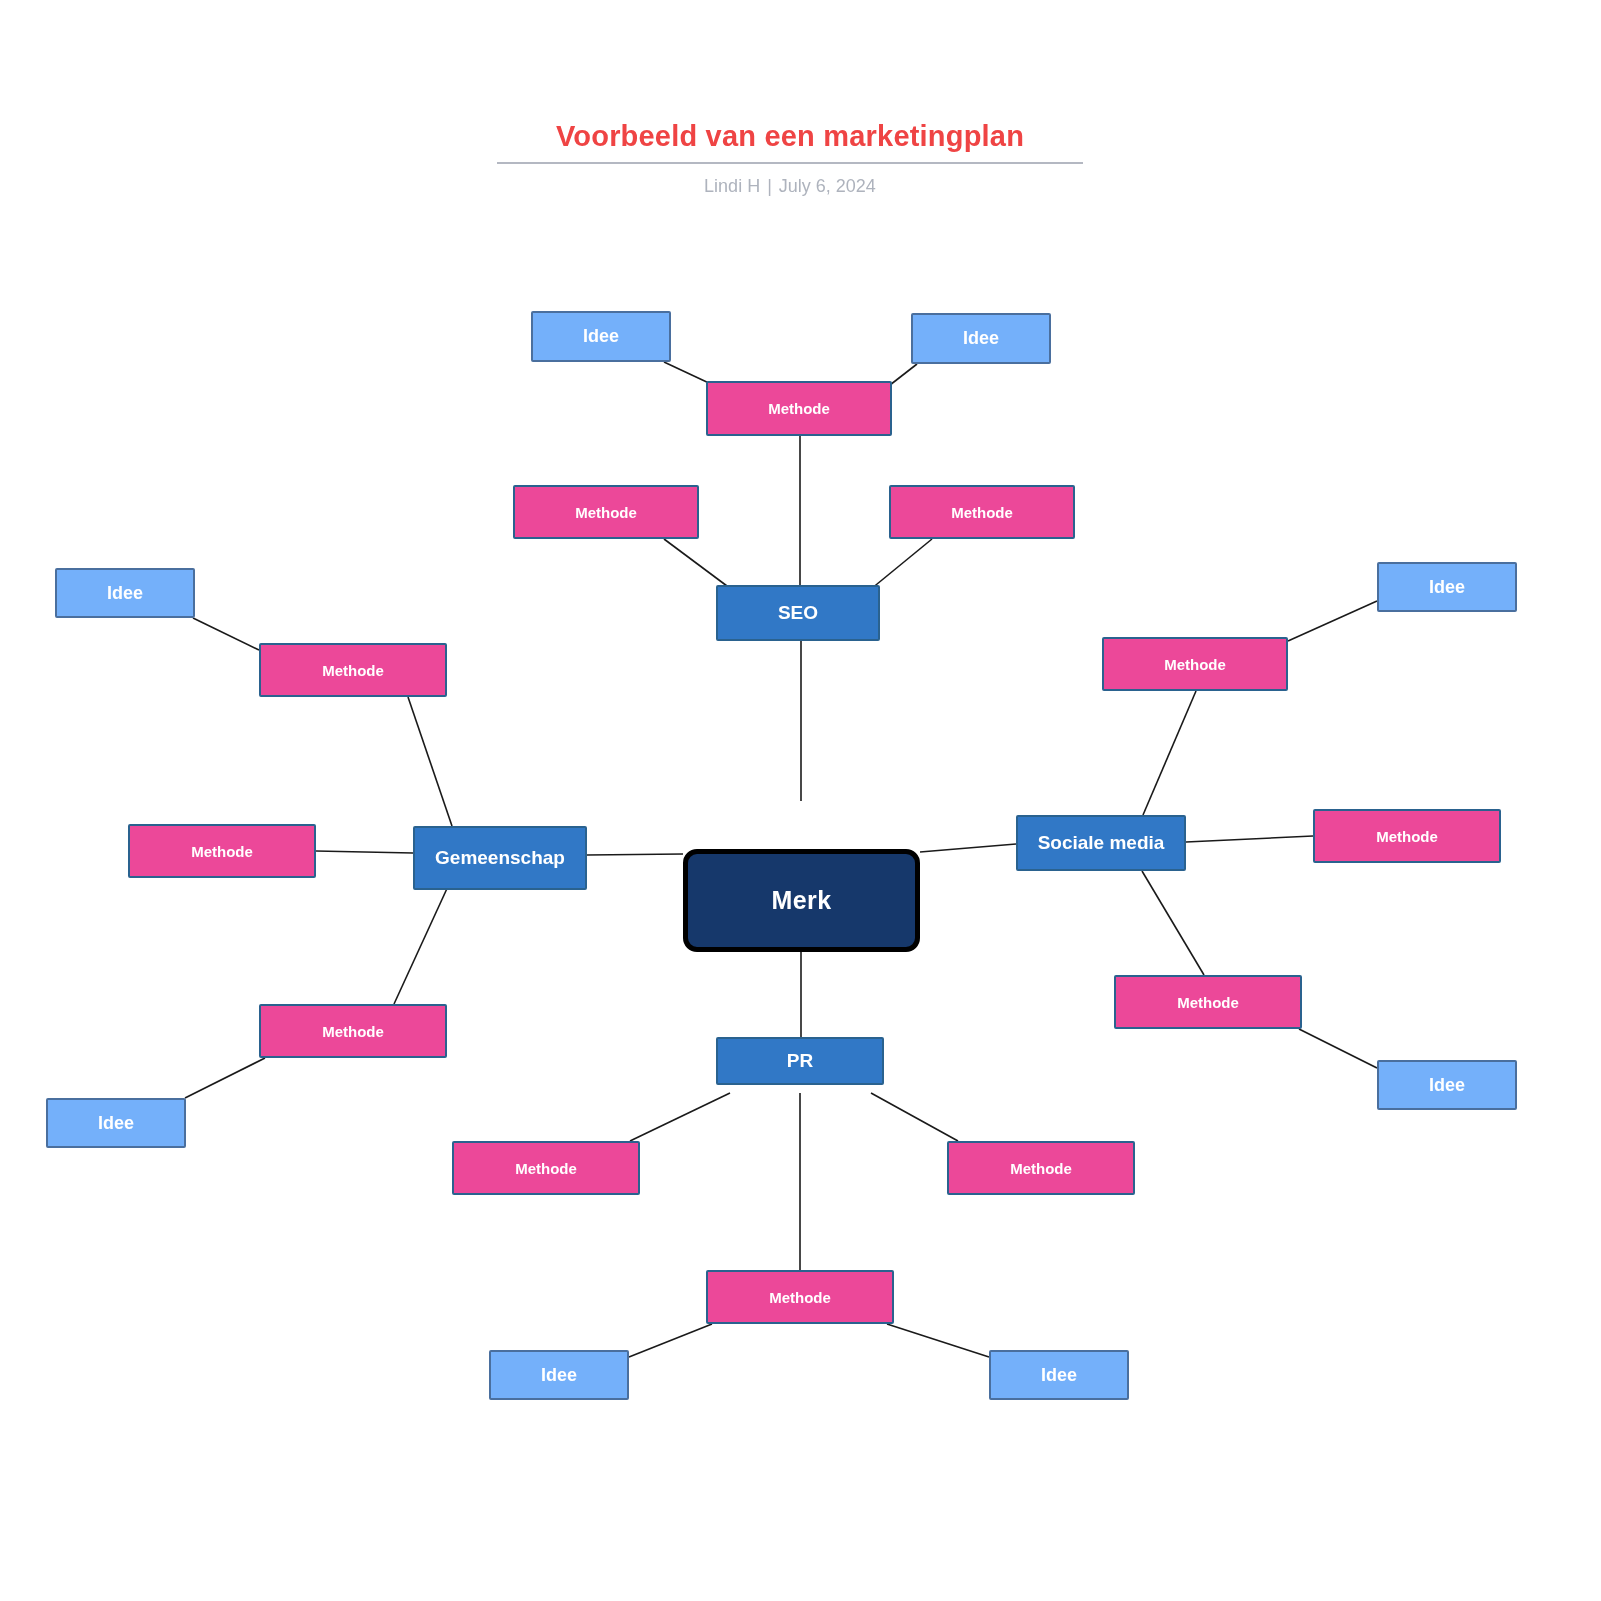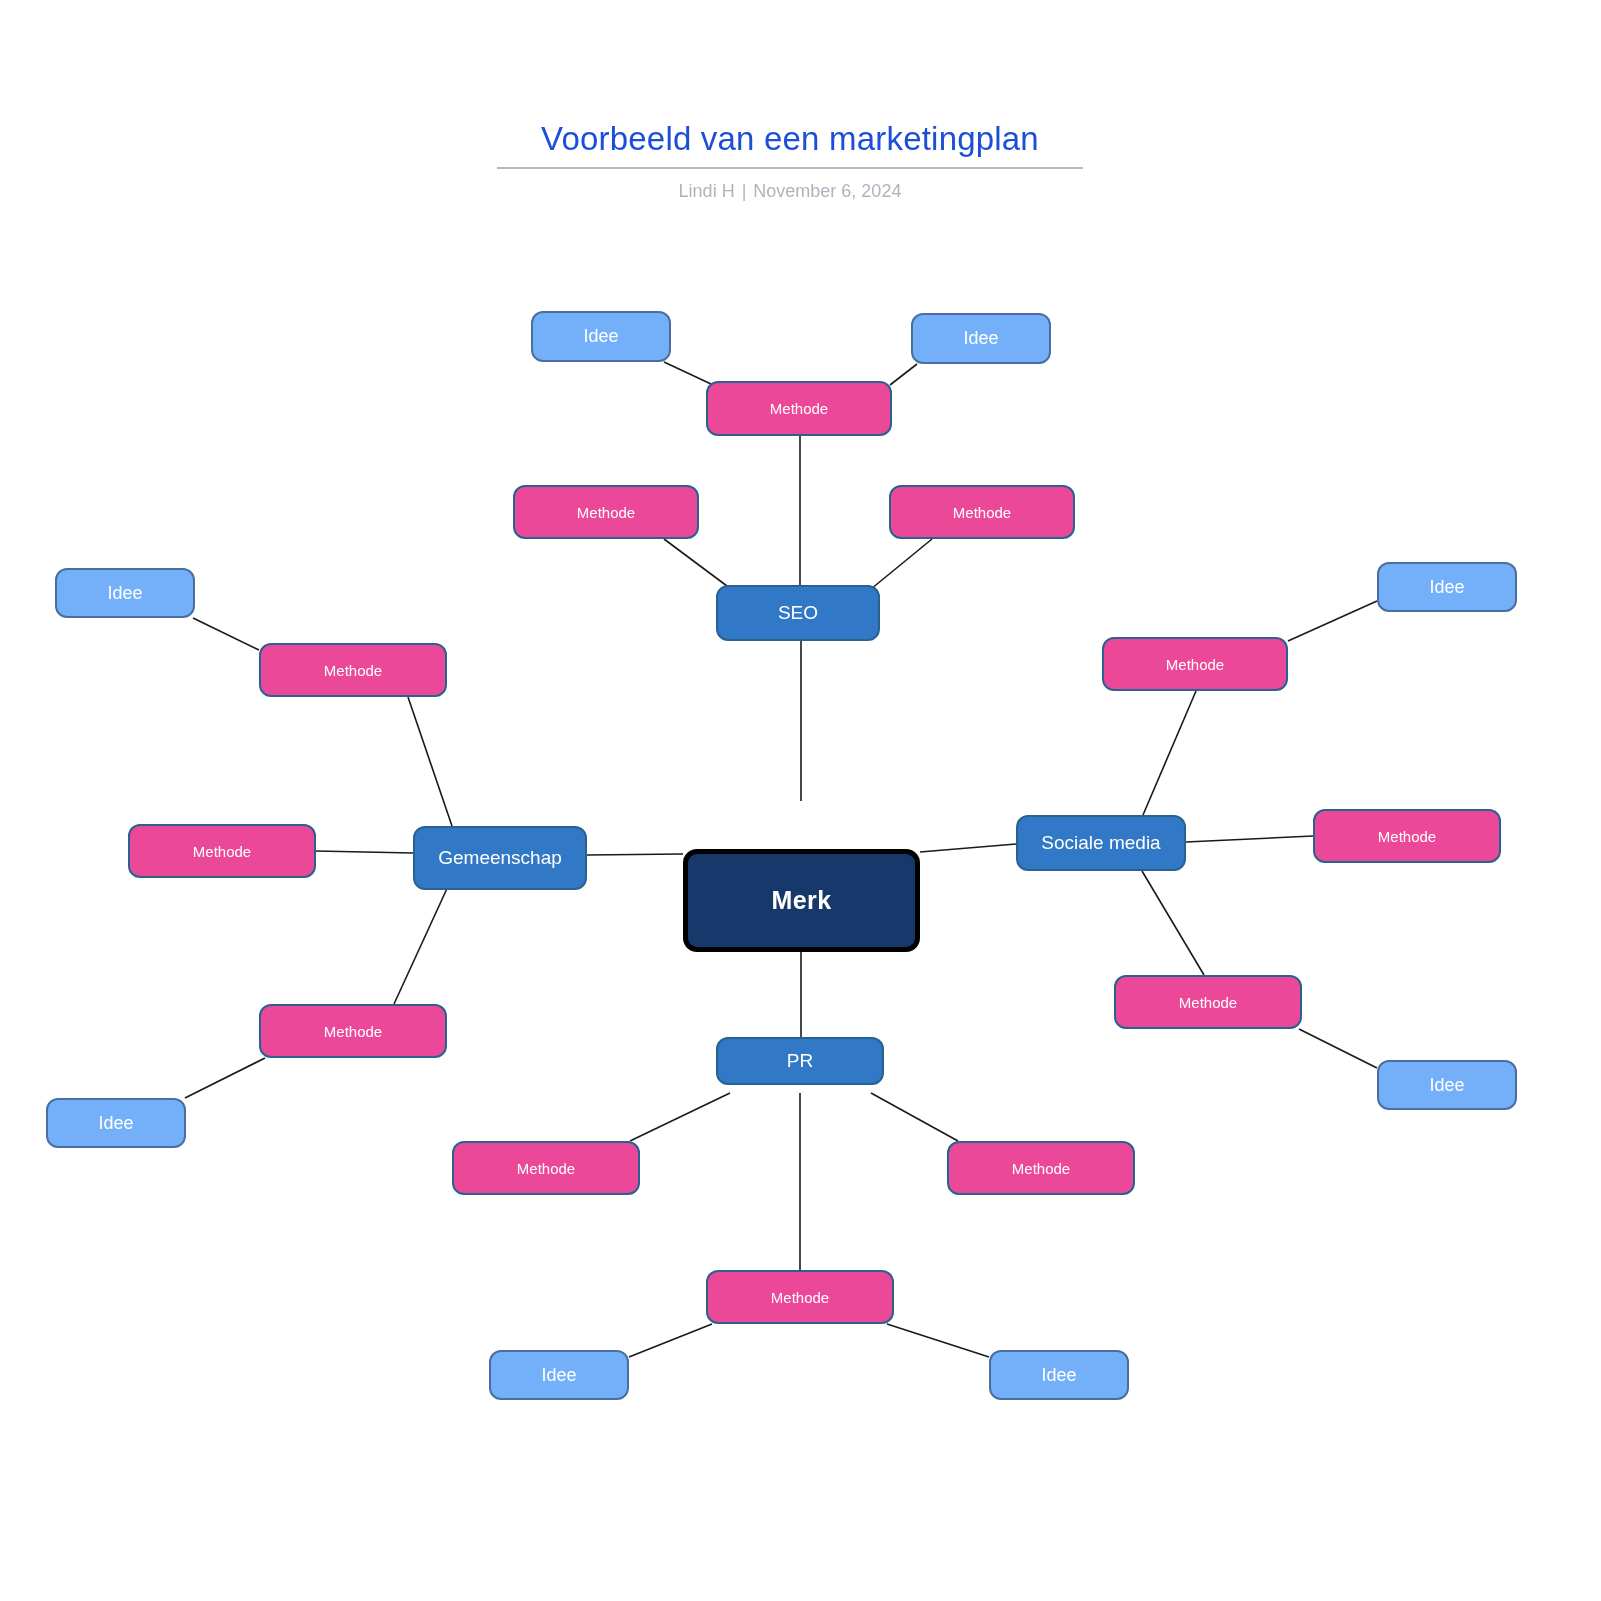--- a/index.html
+++ b/index.html
@@ -19,23 +19,23 @@
 
   
   #header {
     position: absolute;
     left: 497px;
     top: 118px;
     width: 586px;
     text-align: center;
   }
   #doc-title {
-    font-size: 33px;
-    font-weight: normal;
-    color: #1d4ed8;
+    font-size: 29px;
+    font-weight: bold;
+    color: #ef4444;
     letter-spacing: 0.2px;
     line-height: 1.25;
     white-space: nowrap;
   }
   #title-rule {
     margin-top: 8px;
     height: 2px;
     background: #b4b8c2;
     width: 100%;
   }
@@ -57,24 +57,25 @@
   #edges line { stroke: #1a1a1a; stroke-width: 1.6; }
 
   
   .node {
     position: absolute;
     box-sizing: border-box;
     display: flex;
     align-items: center;
     justify-content: center;
     color: #ffffff;
-    border-radius: 12px;
+    border-radius: 2px;
     text-align: center;
     white-space: nowrap;
     user-select: none;
+    font-weight: bold;
   }
   .node-central {
     background: #16386b;
     border: 5px solid #000000;
     border-radius: 14px;
     font-size: 25px;
     font-weight: bold;
     letter-spacing: 0.4px;
     margin-top: 48px;
   }
@@ -96,21 +97,21 @@
 </style>
 </head>
 <body>
 
 <div id="canvas">
 
   <div id="header">
     <div id="doc-title">Voorbeeld van een marketingplan</div>
     <div id="title-rule"></div>
     <div id="doc-meta">
-      <span>Lindi H</span><span class="sep">|</span><span>November 6, 2024</span>
+      <span>Lindi H</span><span class="sep">|</span><span>July 6, 2024</span>
     </div>
   </div>
 
   <svg id="edges" viewBox="0 0 1601 1601" xmlns="http://www.w3.org/2000/svg">
       <line x1="801" y1="801" x2="801" y2="641"></line>
       <line x1="801" y1="904" x2="801" y2="1037"></line>
       <line x1="683" y1="854" x2="587" y2="855"></line>
       <line x1="920" y1="852" x2="1016" y2="844"></line>
       <line x1="800" y1="585" x2="800" y2="436"></line>
       <line x1="731" y1="589" x2="664" y2="539"></line>

